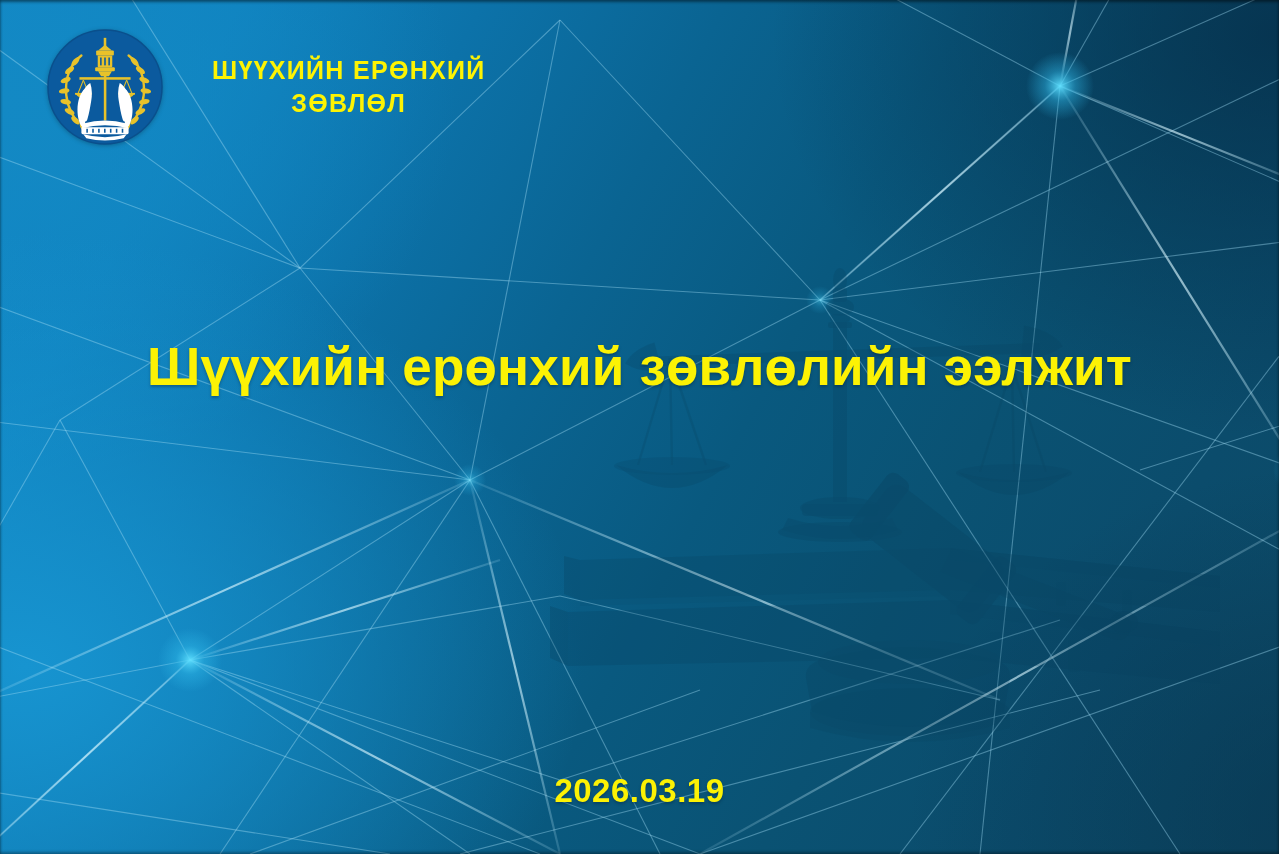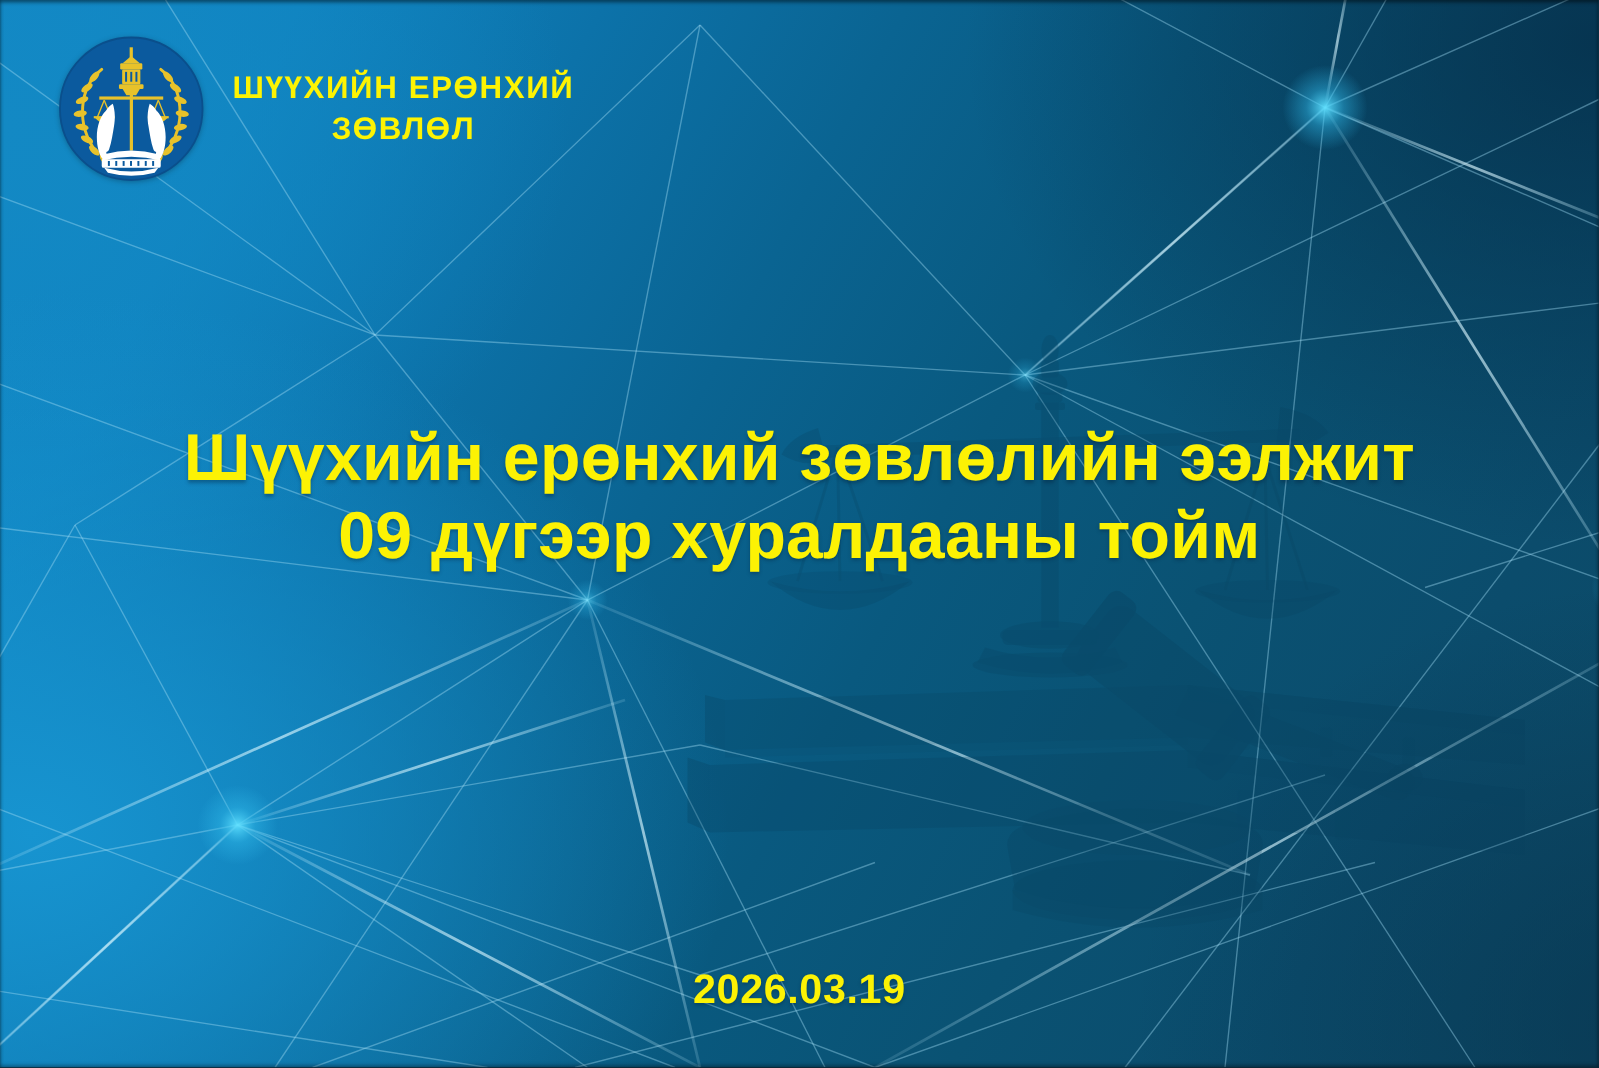--- a/index.html
+++ b/index.html
@@ -86,20 +86,21 @@
   .org-name {
     color: #fdf303;
     font-family: "Liberation Sans", sans-serif;
     font-weight: bold;
     font-size: 25px;
     letter-spacing: 1.3px;
     line-height: 1.33;
     text-align: center;
     white-space: pre-line;
     max-width: 310px;
+    margin-left: 26px;
   }
 
   
   .title-block {
     position: absolute;
     left: 0;
     right: 0;
     top: 336px;
     text-align: center;
     padding: 0 32px;
@@ -386,21 +387,20 @@
         <path d="M38 108 q22 6 44 0 l-3 4 q-19 5 -38 0 Z"></path>
       </g>
     </svg>
 
     <div class="org-name">ШҮҮХИЙН ЕРӨНХИЙ
 ЗӨВЛӨЛ</div>
   </div>
 
   <div class="title-block">
     <div class="title-line">Шүүхийн ерөнхий зөвлөлийн ээлжит</div>
-    <div class="title-line">09 дүгээр хуралдааны тойм</div>
   </div>
 
   <div class="date-block">
     <span class="date-text">2026.03.19</span>
   </div>
 
   <div class="bg-vignette"></div>
 </div>
 
 </body></html>

